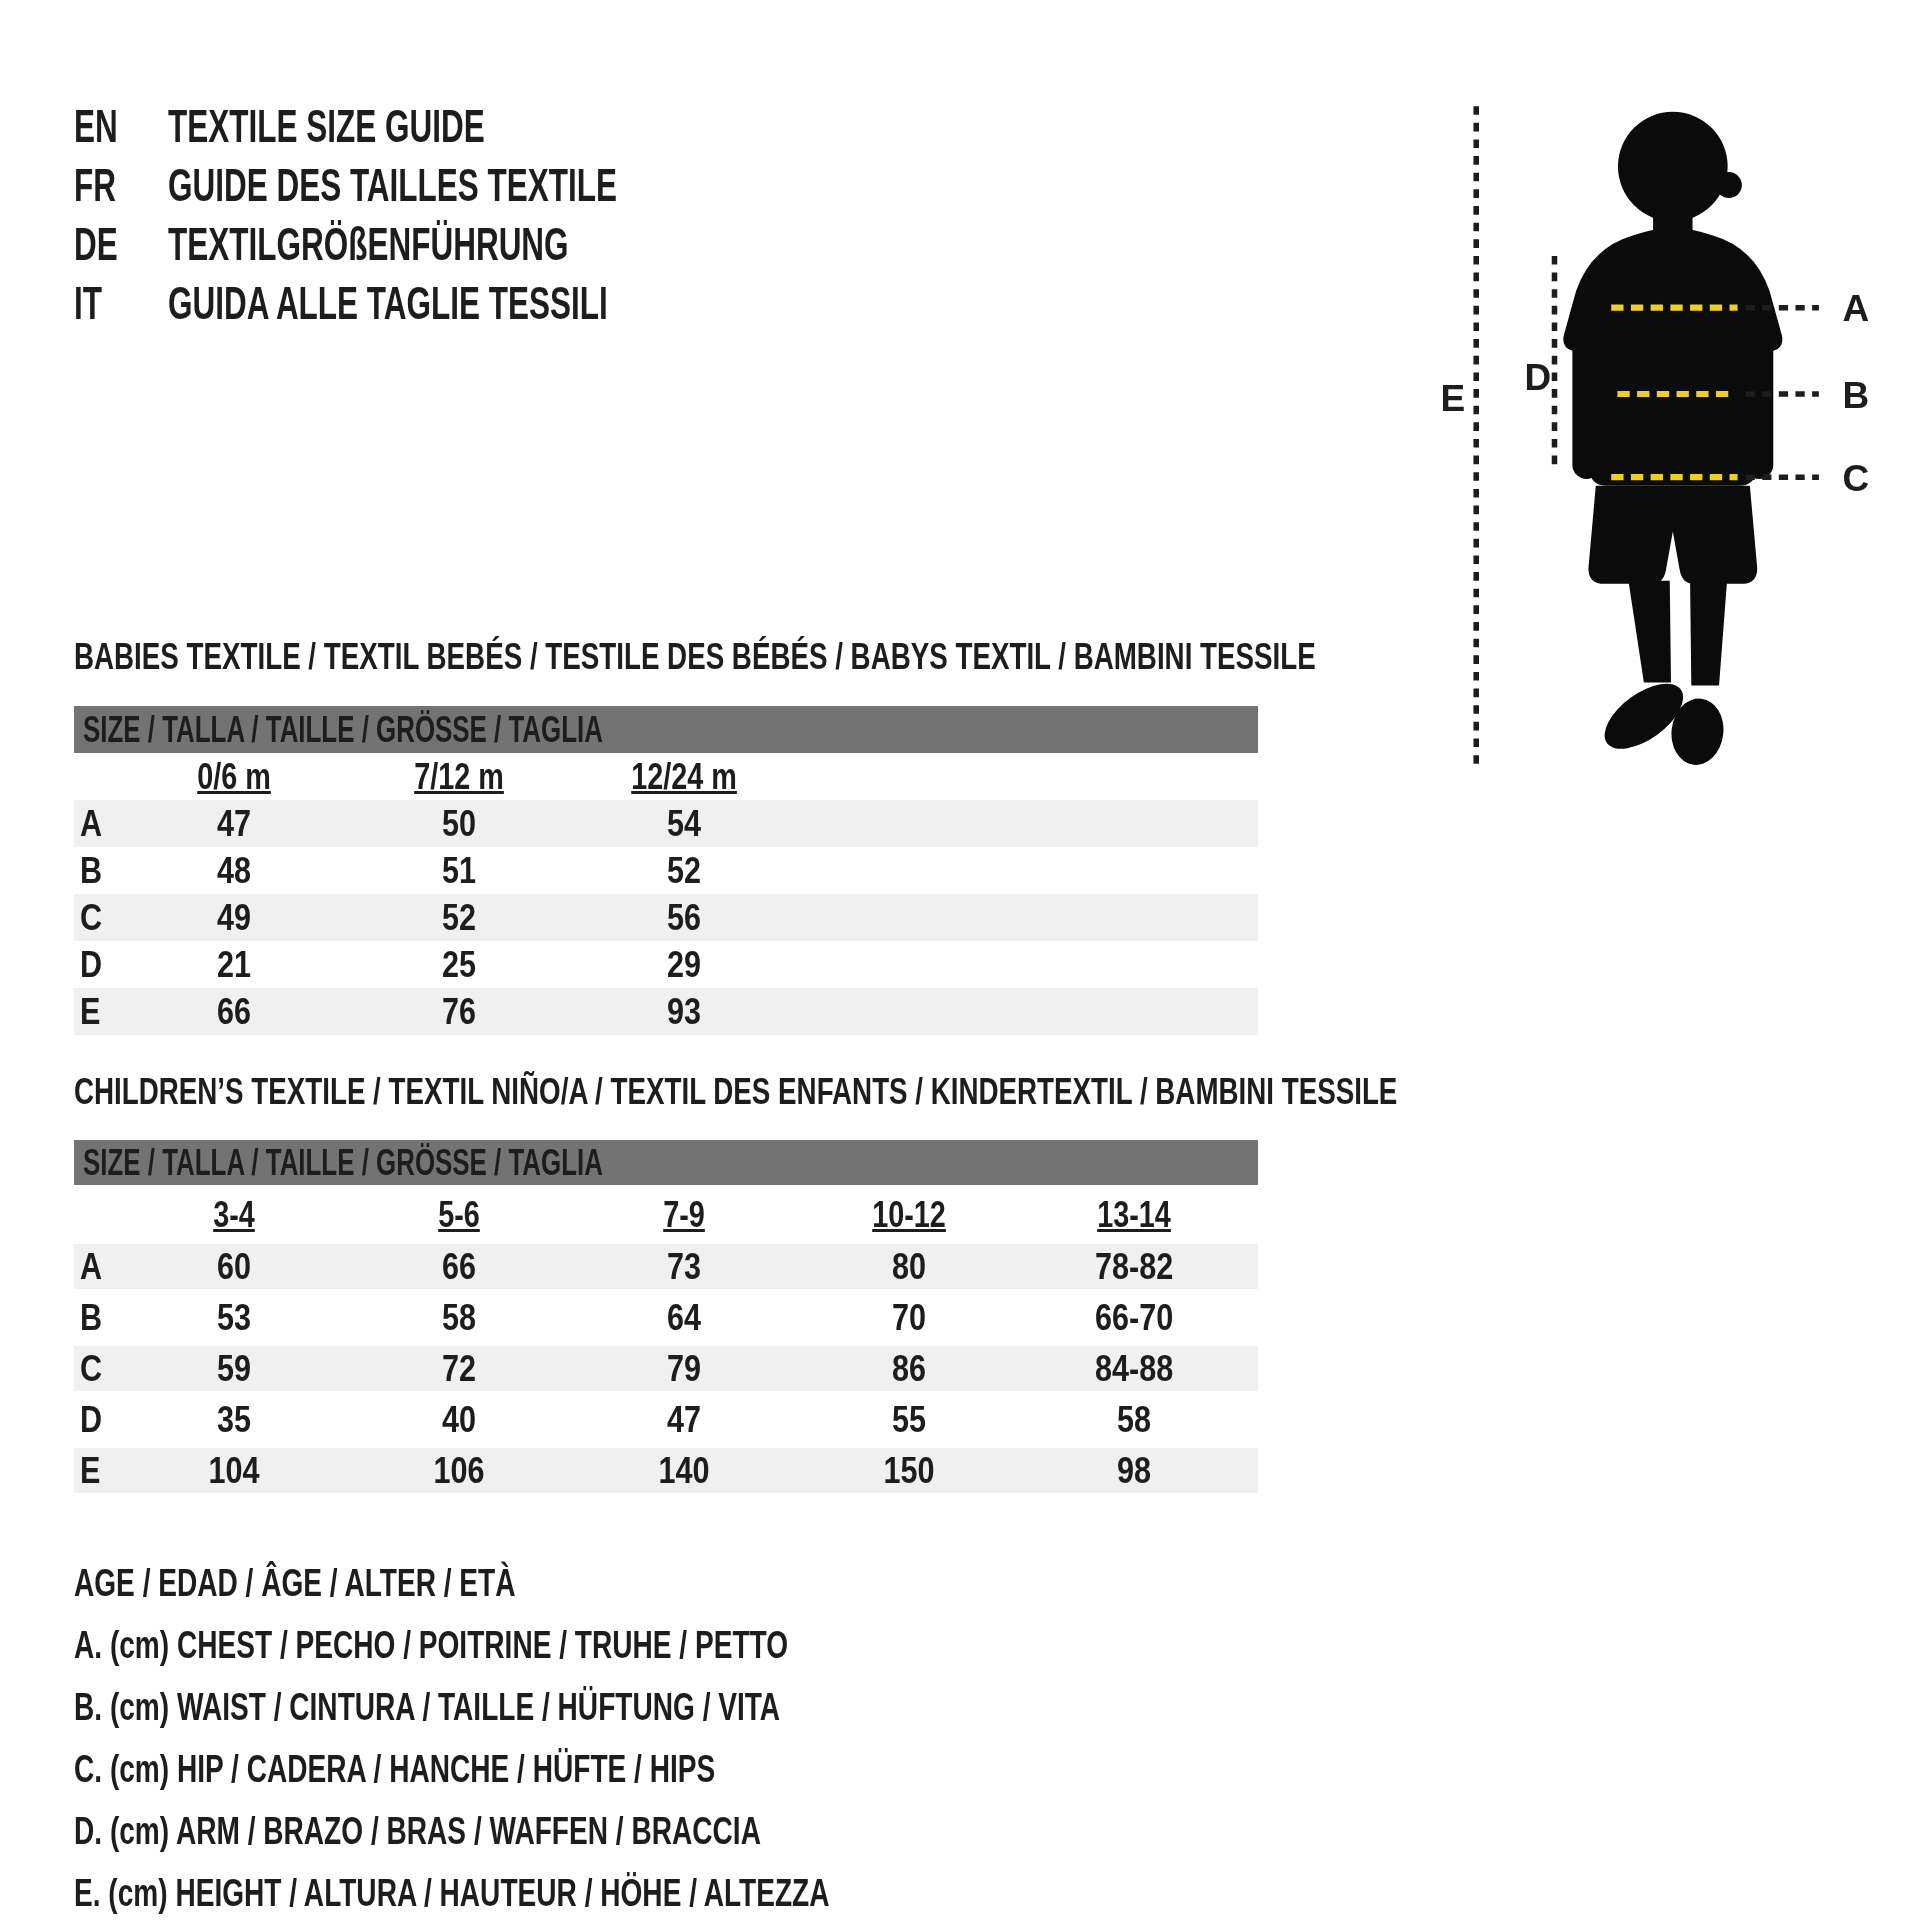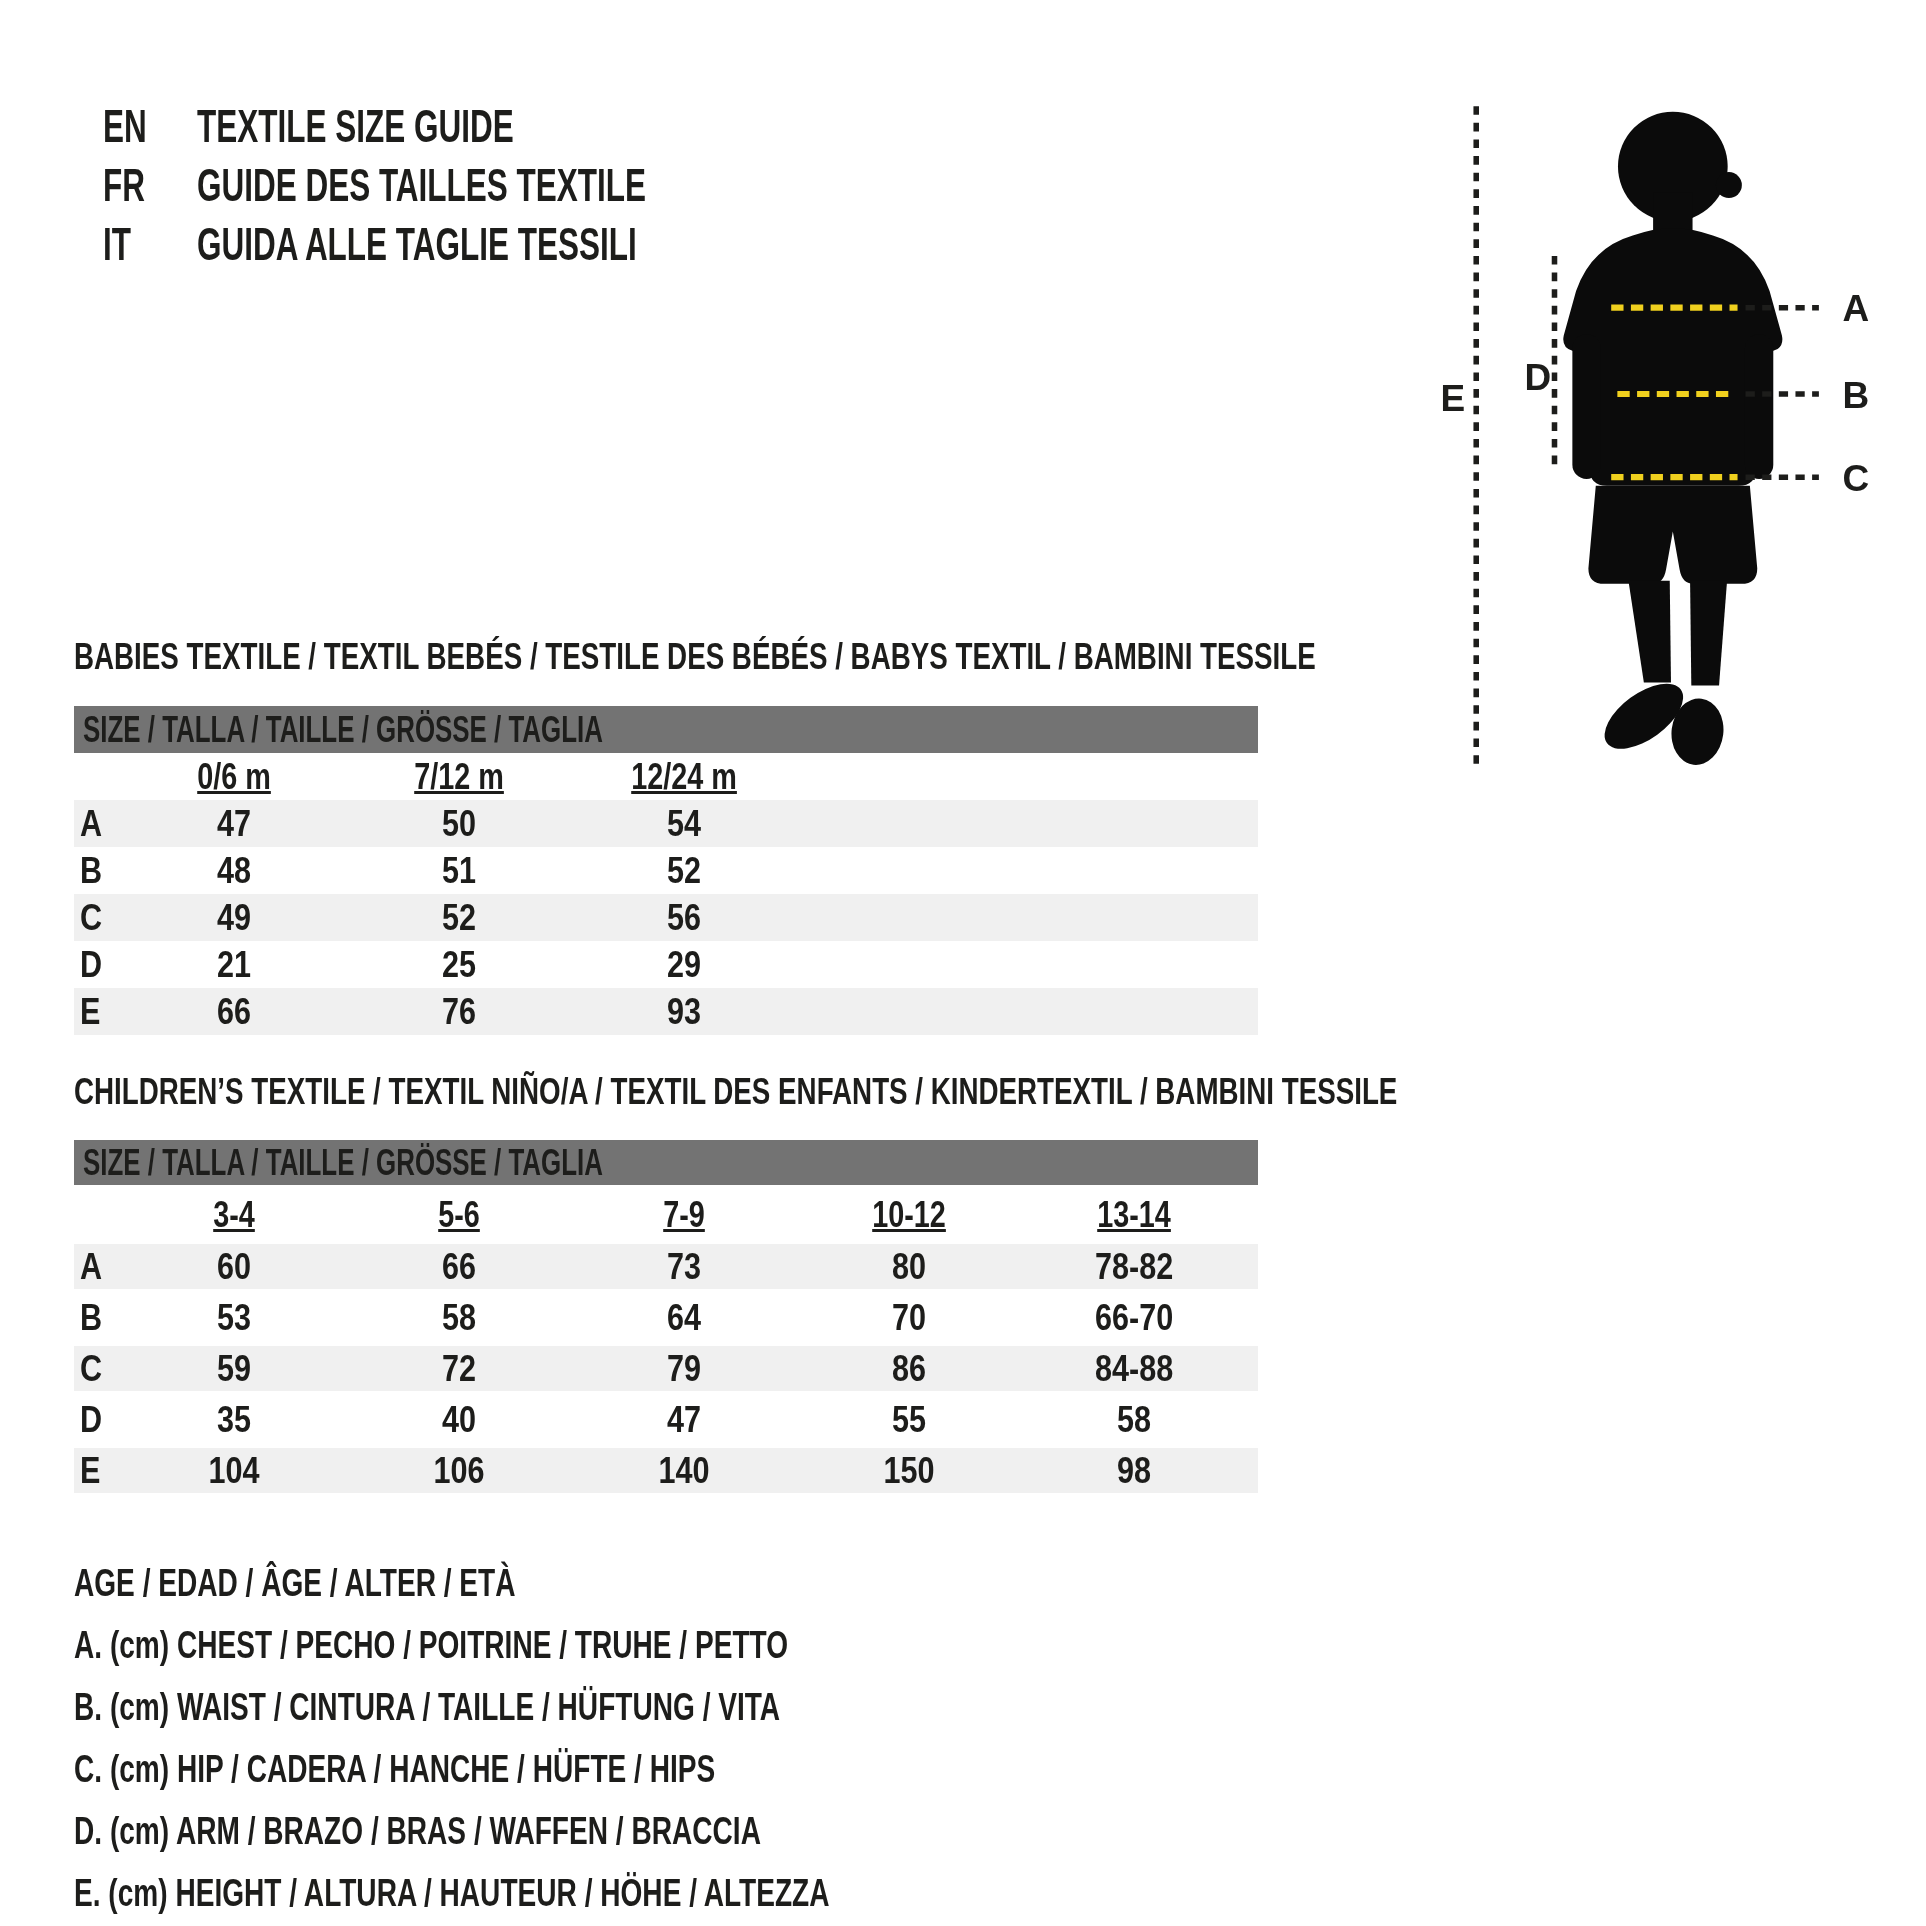--- a/index.html
+++ b/index.html
@@ -9,21 +9,21 @@
     height: 1926px;
     background: #ffffff;
     font-family: "Liberation Sans", "DejaVu Sans", sans-serif;
     color: #1d1d1b;
     overflow: hidden;
   }
   .cond { display: inline-block; white-space: nowrap; transform-origin: 0 50%; }
 
   
   .header { position: absolute; left: 74px; top: 96px; }
-  .hrow { display: flex; height: 59px; align-items: center; margin-left: 29px; }
+  .hrow { display: flex; height: 59px; align-items: center; }
   .hcode { width: 94px; flex: 0 0 94px; }
   .hrow .cond { font-size: 47px; font-weight: 700; transform: scaleX(0.67); }
 
   
   .figure { position: absolute; left: 1417px; top: 100px; }
   .sil { fill: #0b0b0b; }
   .dotline { stroke: #1d1d1b; stroke-width: 9; stroke-dasharray: 14 13; fill: none; }
   .yline { stroke: #f0d01e; stroke-width: 10; stroke-dasharray: 20 12; fill: none; }
   .bline { stroke: #1d1d1b; stroke-width: 9; stroke-dasharray: 15 12; fill: none; }
   .figlabel { font-family: "Liberation Sans", "DejaVu Sans", sans-serif; font-weight: 700; font-size: 60px; fill: #1d1d1b; }
@@ -59,20 +59,24 @@
 <div class="page">
 
   <div class="header">
     <div class="hrow">
       <div class="hcode"><span class="cond">EN</span></div>
       <div><span class="cond">TEXTILE SIZE GUIDE</span></div>
     </div>
     <div class="hrow">
       <div class="hcode"><span class="cond">FR</span></div>
       <div><span class="cond">GUIDE DES TAILLES TEXTILE</span></div>
+    </div>
+    <div class="hrow">
+      <div class="hcode"><span class="cond">DE</span></div>
+      <div><span class="cond">TEXTILGRÖßENFÜHRUNG</span></div>
     </div>
     <div class="hrow">
       <div class="hcode"><span class="cond">IT</span></div>
       <div><span class="cond">GUIDA ALLE TAGLIE TESSILI</span></div>
     </div>
   </div>
 
   <svg class="figure" width="487" height="673" viewBox="0 0 790 1092" aria-hidden="true">
 
     <g class="sil">

